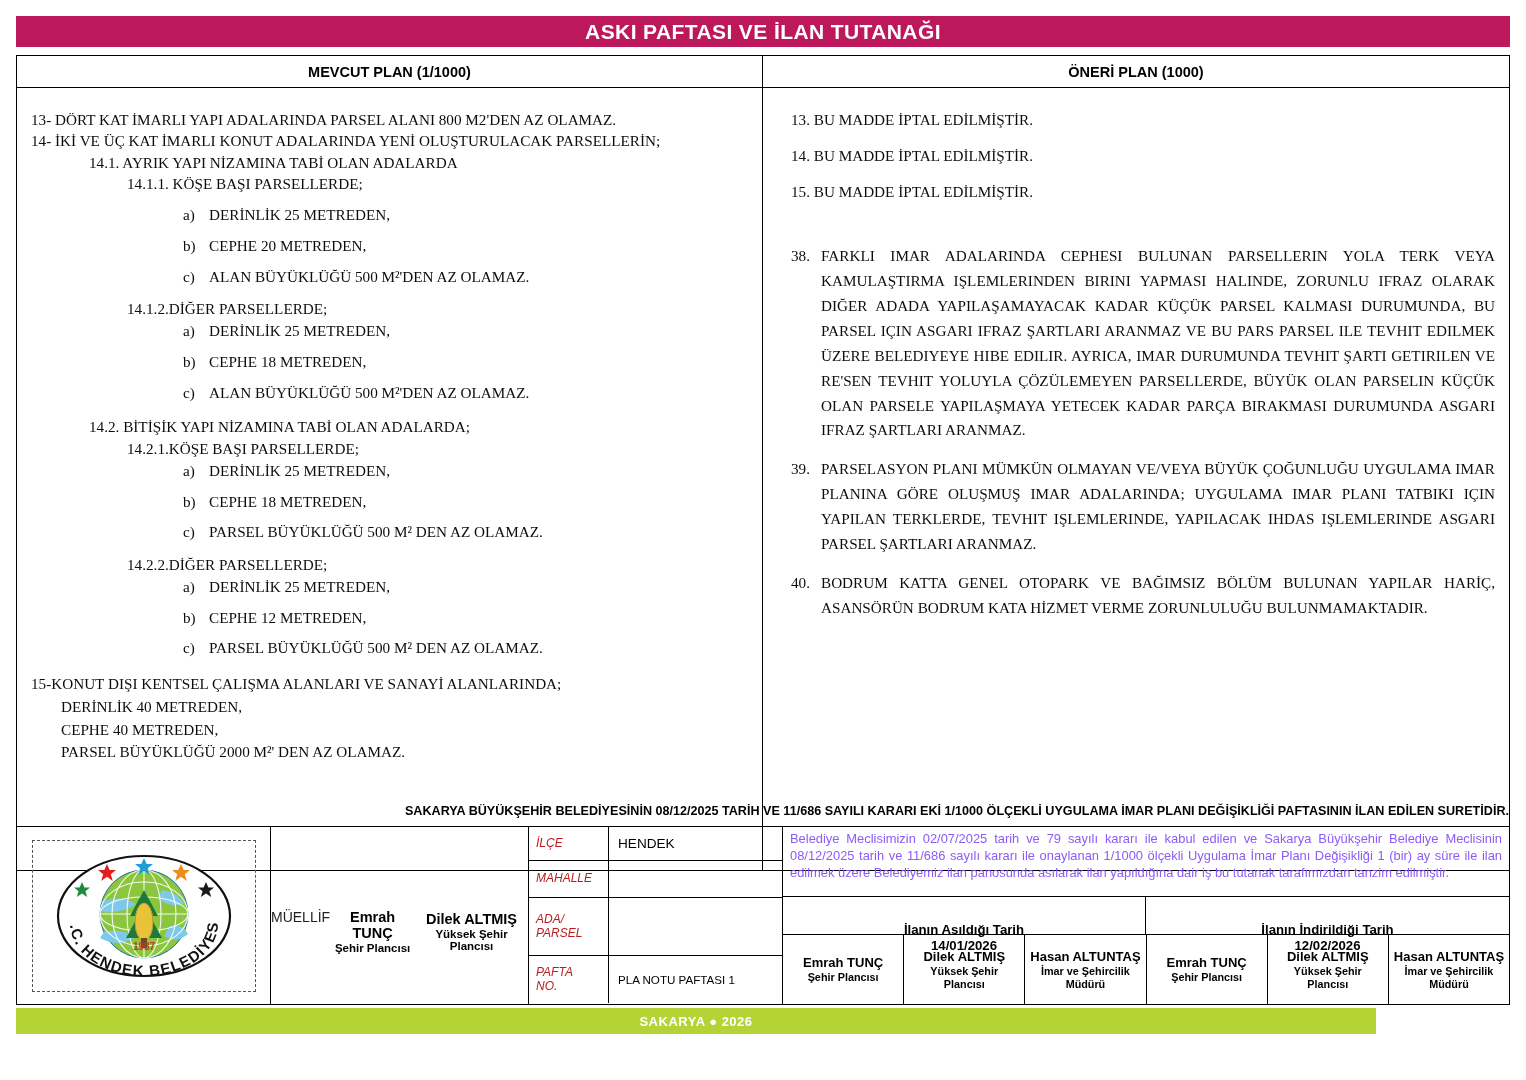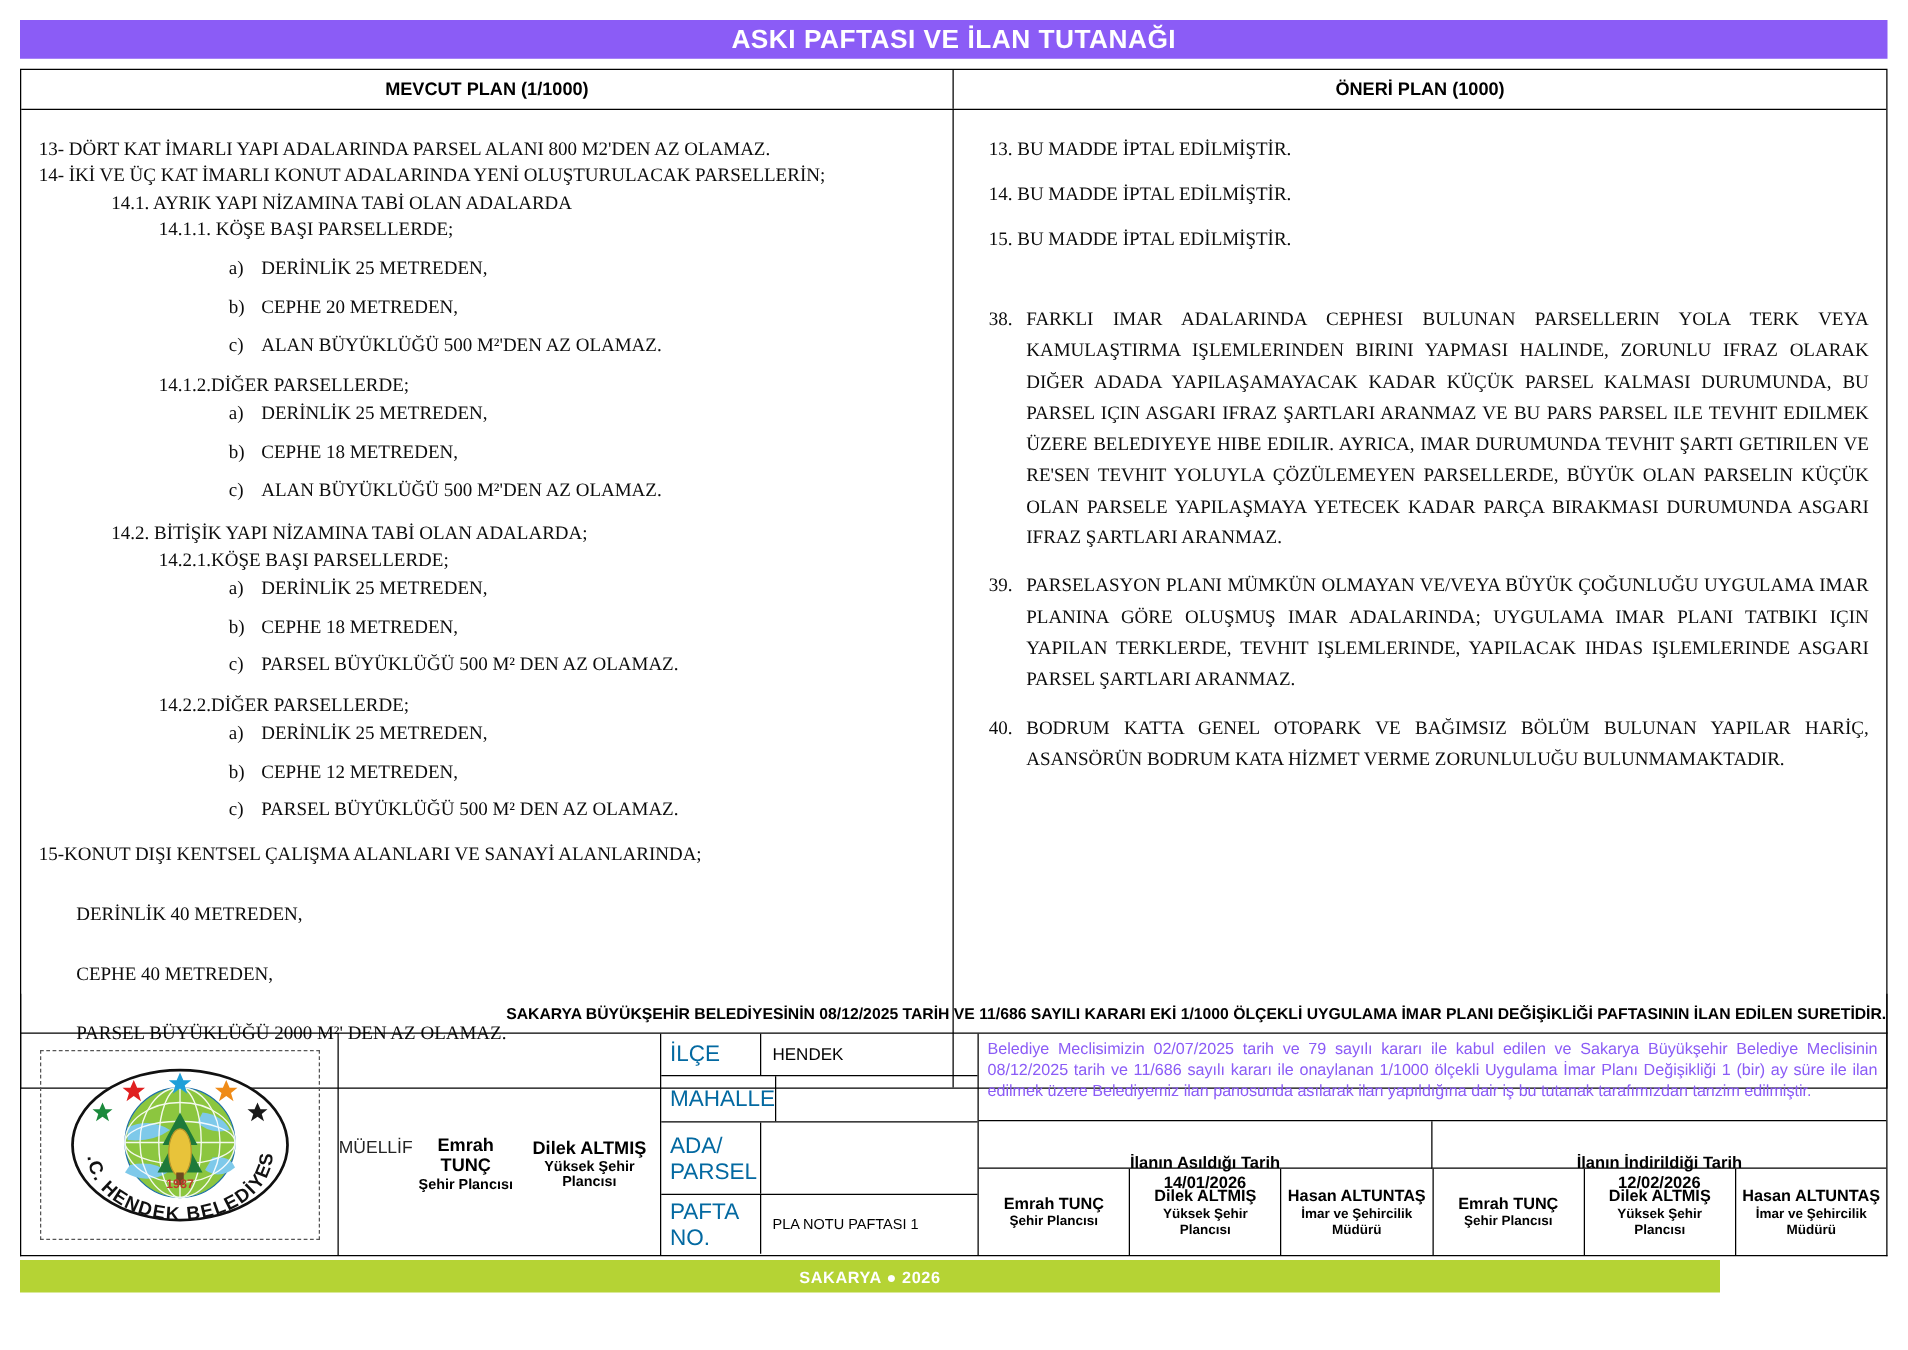--- a/index.html
+++ b/index.html
@@ -14,21 +14,21 @@
     height: 1080px;
     background: #ffffff;
     overflow: hidden;
   }
 
   
   .title-bar {
     position: absolute;
     left: 16px; top: 16px;
     width: 1494px; height: 31px;
-    background: #8b5cf6;
+    background: #be185d;
     color: #ffffff;
     font-family: "Liberation Sans", sans-serif;
     font-weight: bold;
     font-size: 21px;
     letter-spacing: .4px;
     display: flex;
     align-items: center;
     justify-content: center;
   }
 
@@ -65,21 +65,21 @@
   }
   .body-cell.left { border-right: 1.4px solid #000; }
 
   
   .lcol { font-size: 15.2px; color: #0c0c0c; line-height: 1.30; }
   .lcol .l0 { margin: 0 0 1px 0; }
   .lcol .l1 { margin: 2px 0 0 58px; }
   .lcol .l2 { margin: 2px 0 0 96px; }
   .lcol .l3 { margin: 11px 0 0 152px; }
   .lcol .l3 .mk { display: inline-block; width: 26px; }
-  .lcol .l-plain { margin: 28px 0 0 30px; }
+  .lcol .l-plain { margin: 3px 0 0 30px; }
   .lcol .sec15 { margin: 16px 0 0 0; }
 
   
   .rcol { font-size: 15.2px; color: #0c0c0c; }
   .rcol .simple {
     margin: 0 0 17px 14px;
     line-height: 1.25;
   }
   .rcol .spacer { height: 26px; }
   .rcol .art {
@@ -166,22 +166,23 @@
   .fld-row:last-child { border-bottom: none; }
   .fld-row.r1 { height: 34px; }
   .fld-row.r2 { height: 37px; }
   .fld-row.r3 { height: 58px; }
   .fld-row.r4 { height: 47px; }
   .fld-key {
     flex: 0 0 80px;
     border-right: 1.2px solid #000;
     display: flex; align-items: center;
     padding-left: 7px;
-    font-size: 18px; color: #0369a1;
+    font-size: 12px; color: #b91c1c;
     line-height: 1.12;
+    font-style: italic;
   }
   .fld-val {
     flex: 1 1 auto;
     display: flex; align-items: center;
     padding-left: 9px;
     font-size: 13.6px; color: #000;
   }
   .fld-val.small { font-size: 11.6px; }
 
   .cell-right { flex: 1 1 auto; display: flex; flex-direction: column; }

